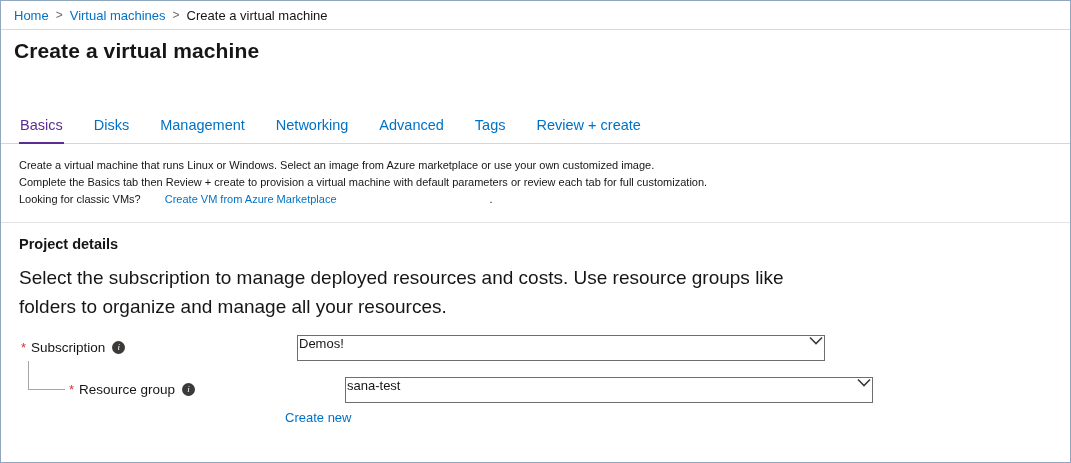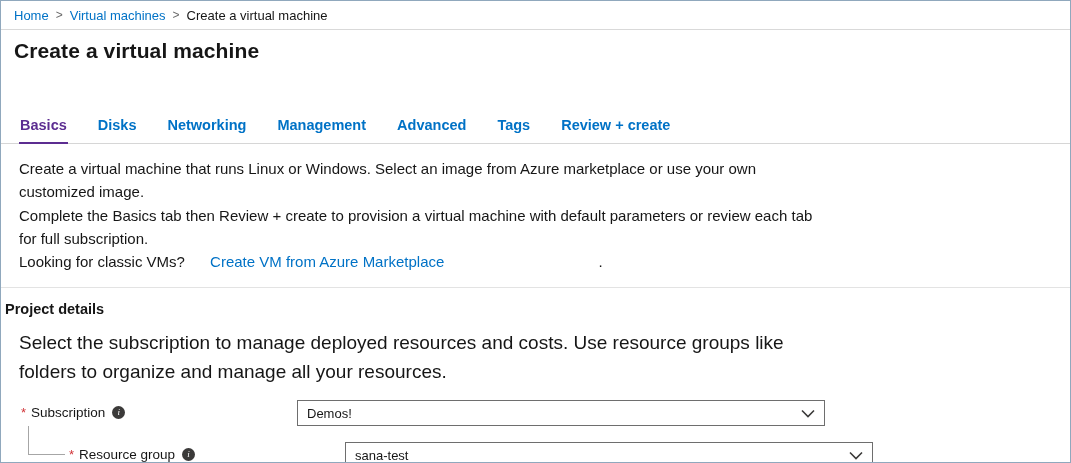--- a/index.html
+++ b/index.html
@@ -37,57 +37,56 @@
     letter-spacing:0.1px;
   }
 
   
   .tabs {
     display:flex;
     gap:29px;
     padding:0 18px;
     margin-top:49px;
     border-bottom:1px solid #d6d6d6;
-    font-weight:bold;
   }
   .tab {
     font-size:14.5px;
     color:var(--link,#0072c6);
     padding:5px 1px 9px 1px;
     cursor:pointer;
     border-bottom:2px solid transparent;
     margin-bottom:-1px;
   }
   .tab.active {
     color:var(--active-tab,#5c2d91);
     border-bottom-color:var(--active-tab,#5c2d91);
   }
 
   
   .intro {
     padding:13px 18px 0 18px;
-    font-size:15px;
+    font-size:11px;
     line-height:1.55;
     max-width:830px;
   }
   .intro p { margin:0; }
   .classic-row { margin-top:1px; }
   .classic-link { color:var(--link,#0072c6); cursor:pointer; margin-left:21px; }
   .classic-suffix { margin-left:150px; }
 
   .section-divider {
     border:none;
     border-top:1px solid #e3e3e3;
     margin:14px 0 0 0;
   }
 
   .section-heading {
     font-size:14.5px;
     font-weight:bold;
-    padding:13px 18px 0 4px;
+    padding:13px 18px 0 18px;
   }
 
   .section-desc {
     padding:12px 18px 0 18px;
     font-size:19px;
     line-height:1.5;
     max-width:820px;
   }
 
   
@@ -121,23 +120,22 @@
   }
 
   .dropdown {
     position:absolute;
     left:296px;
     width:528px;
     height:26px;
     border:1px solid #6e6e6e;
     background:#fff;
     display:flex;
-    align-items:center;
     justify-content:space-between;
-    padding:0 9px;
+    padding:0 1px;
     font-size:13px;
     cursor:pointer;
   }
   .dd-subscription { top:8px; }
   .dd-resource-group { top:50px;margin-left:48px; }
   .chevron { display:block; }
 
   .tree-connector {
     position:absolute;
     left:27px;
@@ -168,30 +166,30 @@
     <span class="crumb-link">Virtual machines</span>
     <span class="crumb-sep">&gt;</span>
     <span class="crumb-current">Create a virtual machine</span>
   </div>
 
   <div class="page-title">Create a virtual machine</div>
 
   <div class="tabs">
     <span class="tab active">Basics</span>
     <span class="tab">Disks</span>
+    <span class="tab">Management</span>
     <span class="tab">Networking</span>
-    <span class="tab">Management</span>
     <span class="tab">Advanced</span>
     <span class="tab">Tags</span>
     <span class="tab">Review + create</span>
   </div>
 
   <div class="intro">
     <p>Create a virtual machine that runs Linux or Windows. Select an image from Azure marketplace or use your own customized image.</p>
-    <p>Complete the Basics tab then Review + create to provision a virtual machine with default parameters or review each tab for full subscription.</p>
+    <p>Complete the Basics tab then Review + create to provision a virtual machine with default parameters or review each tab for full customization.</p>
     <p class="classic-row">
       <span>Looking for classic VMs?</span>
       <span class="classic-link">Create VM from Azure Marketplace</span>
       <span class="classic-suffix">.</span>
     </p>
   </div>
 
   <hr class="section-divider">
 
   <div class="section-heading">Project details</div>

